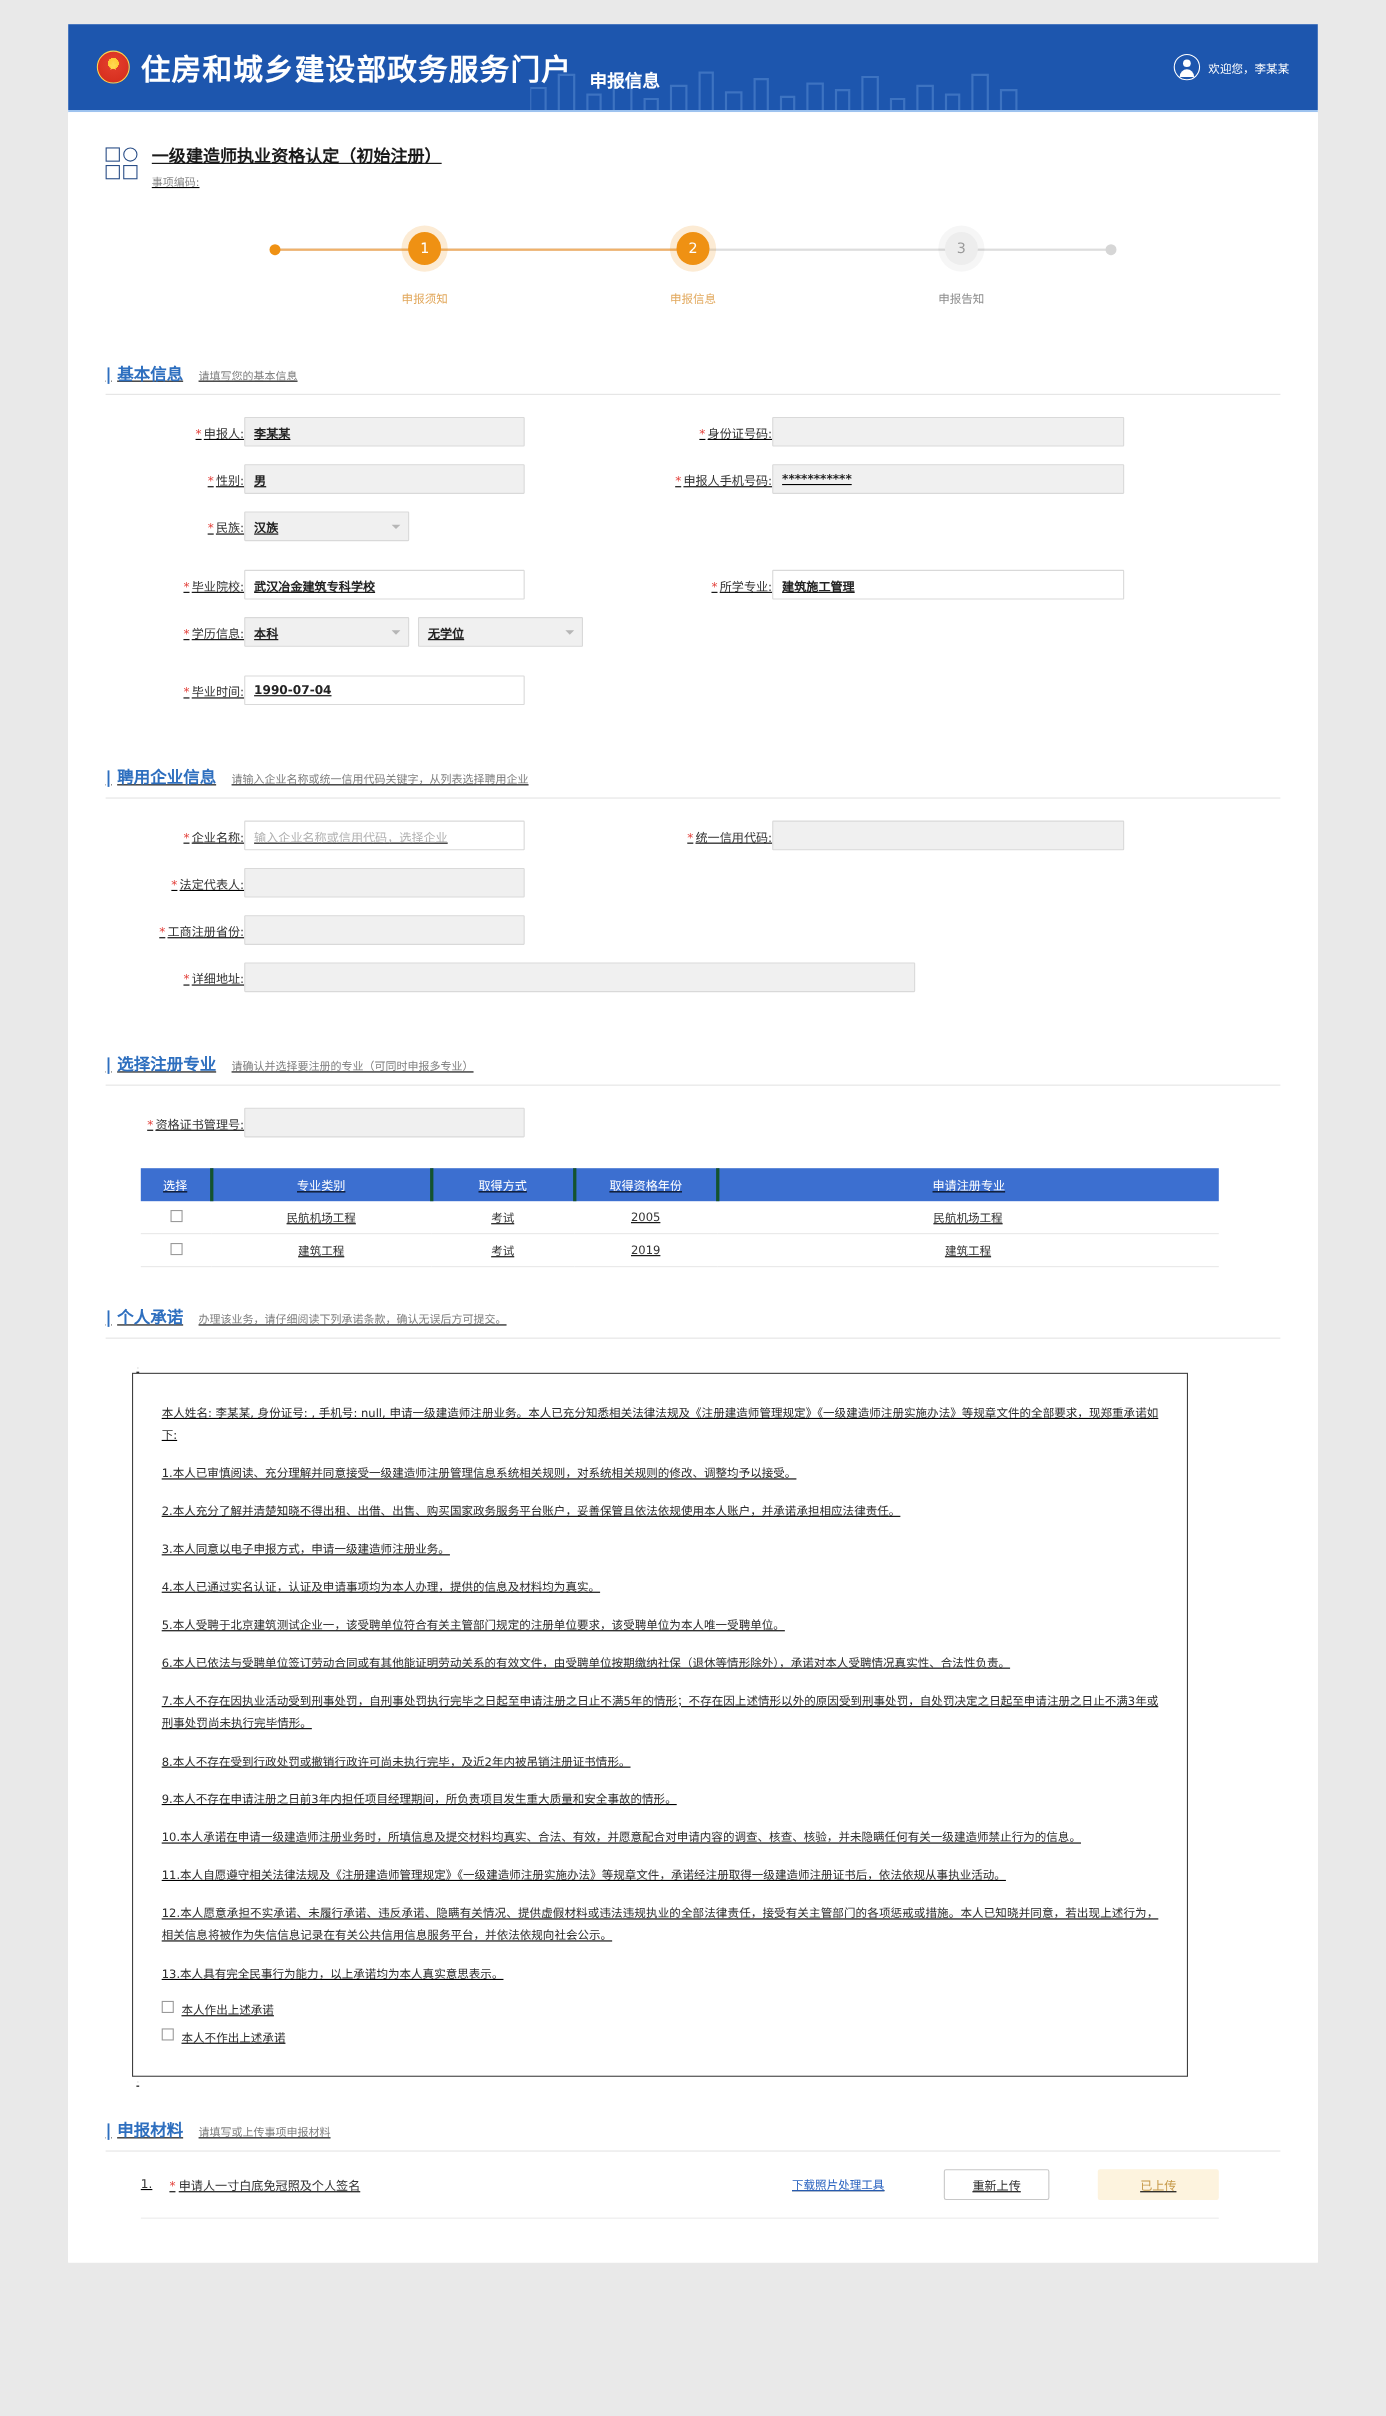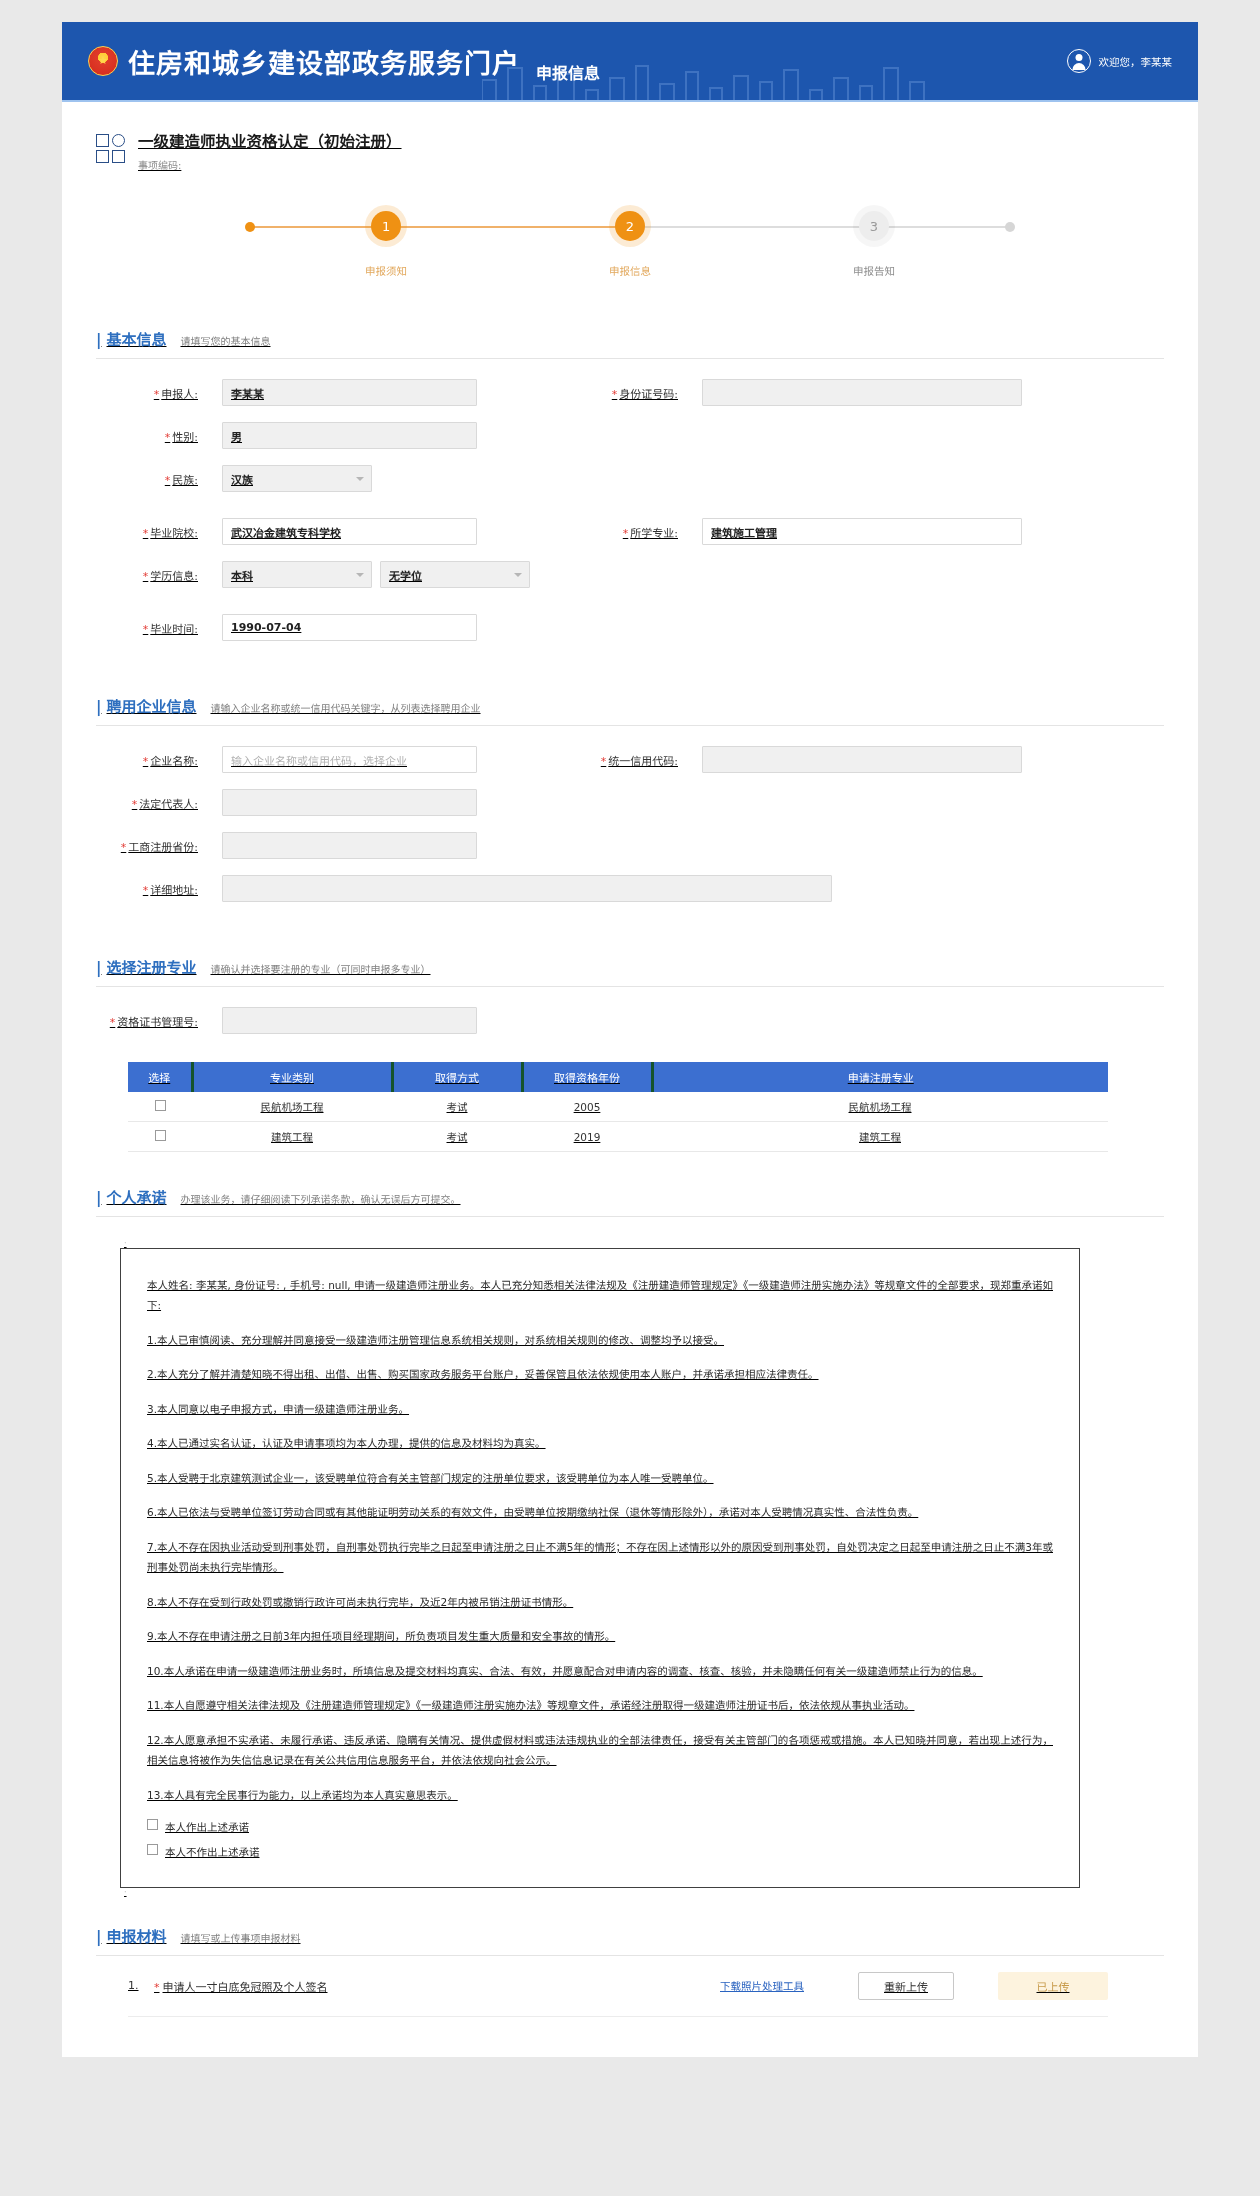--- a/index.html
+++ b/index.html
@@ -101,21 +101,21 @@
   .section-head .h { font-size: 15px; font-weight: bold; color: #2e6fbf; margin-left: -9px; }
   .section-head .sub { font-size: 10px; color: #808080; }
 
   
   .form { padding: 20px 0 4px 0; }
   .row { display: flex; align-items: center; margin-bottom: 16px; }
   .cell { display: flex; align-items: center; }
   .cell.left { width: 480px; }
   .lbl {
     font-size: 11px; color: #333; text-align: right; white-space: nowrap;
-    padding-right: 24px; width: 132px; flex: 0 0 132px;
+    padding-right: 0; width: 132px; flex: 0 0 132px;
   }
   .lbl .req { color: #e23b35; margin-right: 2px; }
   .inp {
     height: 27px; border: 1px solid #d9d9d9; background: #f0f0f0;
     font-size: 11px; color: #222; padding: 0 8px; display: flex; align-items: center;
     border-radius: 1px;
   }
   .inp.w255 { width: 255px; }
   .inp.w150 { width: 150px; }
   .inp.w320 { width: 320px; }
@@ -270,20 +270,24 @@
         <div class="cell">
           <span class="lbl"><span class="req">*</span><span>身份证号码:</span></span>
           <div class="inp w320"></div>
         </div>
       </div>
       <div class="row">
         <div class="cell left">
           <span class="lbl"><span class="req">*</span><span>性别:</span></span>
           <div class="inp w255 bold">男</div>
         </div>
+        <div class="cell">
+          <span class="lbl"><span class="req">*</span><span>申报人手机号码:</span></span>
+          <div class="inp w320 bold">***********</div>
+        </div>
       </div>
       <div class="row">
         <div class="cell left">
           <span class="lbl"><span class="req">*</span><span>民族:</span></span>
           <div class="inp w150 sel bold">
             <span>汉族</span>
             <span class="caret"></span>
           </div>
         </div>
       </div>

